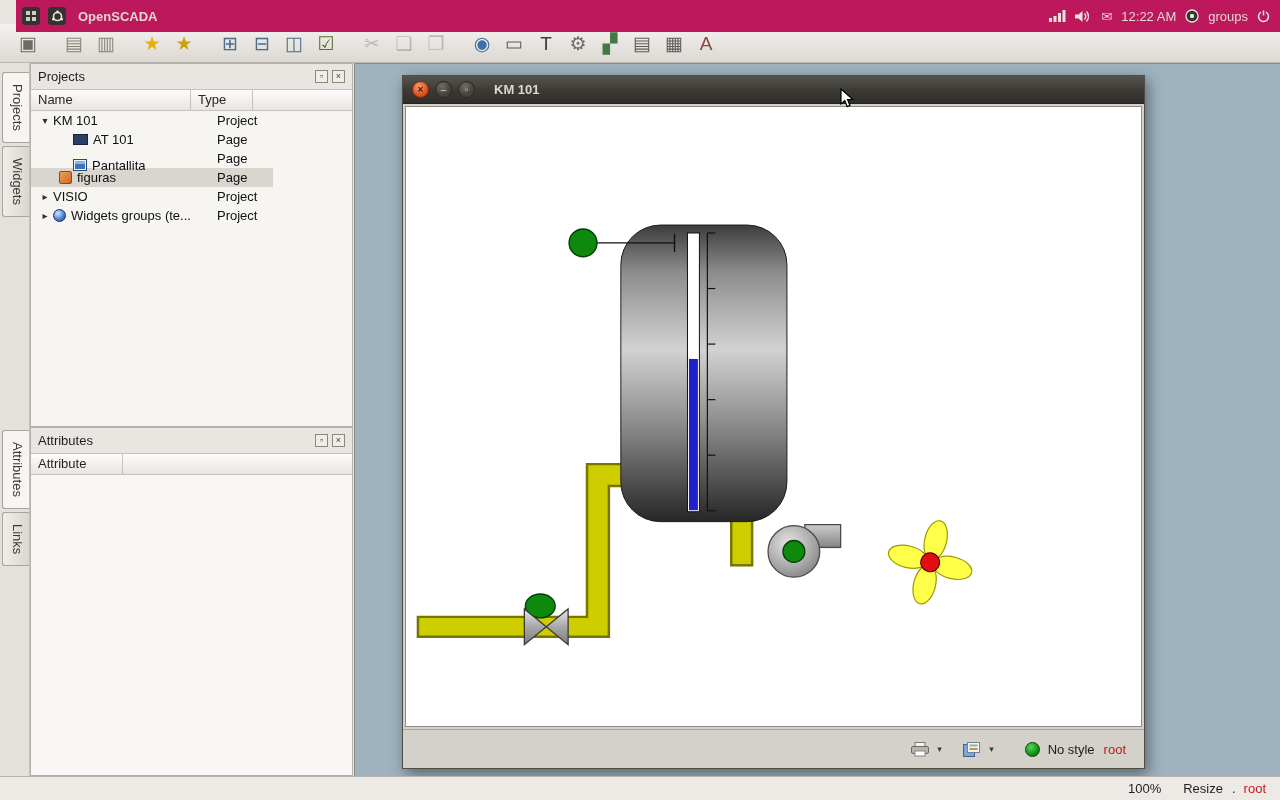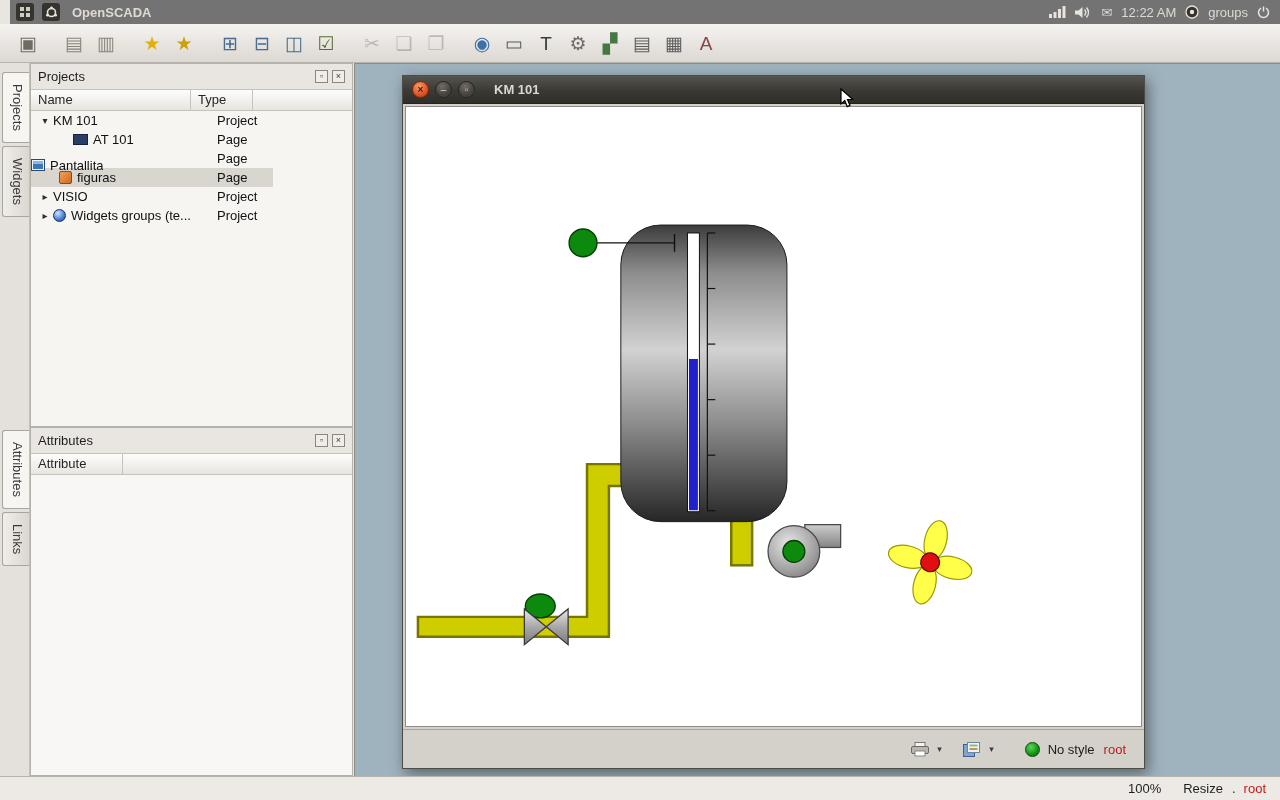--- a/index.html
+++ b/index.html
@@ -1,20 +1,20 @@
 <!DOCTYPE html>
 <html style="--mdi-bg: #9fb3bf; --pipe: #cdcd00; --pipe-border: #757500; --level: #2020cc; --green: #0d8a0d; --fan-yellow: #ffff4a; --fan-red: #e01010; --root-red: #c21b1b; --selection: #d9d6d0;"><head>
 <meta charset="utf-8">
 <style>
   *{margin:0;padding:0;box-sizing:border-box;}
   html,body{width:1280px;height:800px;overflow:hidden;font-family:"Liberation Sans",sans-serif;background:#e9e6e2;}
   #screen{position:relative;width:1280px;height:800px;background:#e9e6e2;}
 
   
-  .topbar{position:absolute;top:0;left:10px;right:0;height:24px;background:#737373;color:#dfdbd2;
+  .topbar{position:absolute;top:0;left:16px;right:0;height:32px;background:#be185d;color:#dfdbd2;
           display:flex;align-items:center;font-size:13px;z-index:30;}
   .topbar .tleft{display:flex;align-items:center;gap:8px;padding-left:6px;}
   .appbox{width:18px;height:18px;border-radius:3px;background:#35332e;display:flex;align-items:center;justify-content:center;}
   .app-name{font-weight:bold;margin-left:4px;}
   .topbar .tright{margin-left:auto;display:flex;align-items:center;gap:9px;padding-right:10px;}
   .tright svg{display:block;}
   .envelope{font-size:13px;line-height:1;}
 
   
   .toolbar{position:absolute;top:24px;left:0;right:0;height:39px;background:linear-gradient(#f5f3f0,#dcd8d3);
@@ -244,21 +244,21 @@
           <div class="cell-type">Project</div>
         </div>
         <div class="tree-row">
           <div class="cell-name" style="padding-left: 42px;">
             <span class="titem-icon icon-at"></span>
             <span class="tlabel">AT 101</span>
           </div>
           <div class="cell-type">Page</div>
         </div>
         <div class="tree-row">
-          <div class="cell-name" style=" margin-top: 13px;">
+          <div class="cell-name" style="padding-left: 42px; margin-top: 13px;">
             <span class="titem-icon icon-screen"></span>
             <span class="tlabel">Pantallita</span>
           </div>
           <div class="cell-type">Page</div>
         </div>
         <div class="tree-row selected">
           <div class="cell-name" style="padding-left: 28px;">
             <span class="titem-icon icon-figure"></span>
             <span class="tlabel">figuras</span>
           </div>

